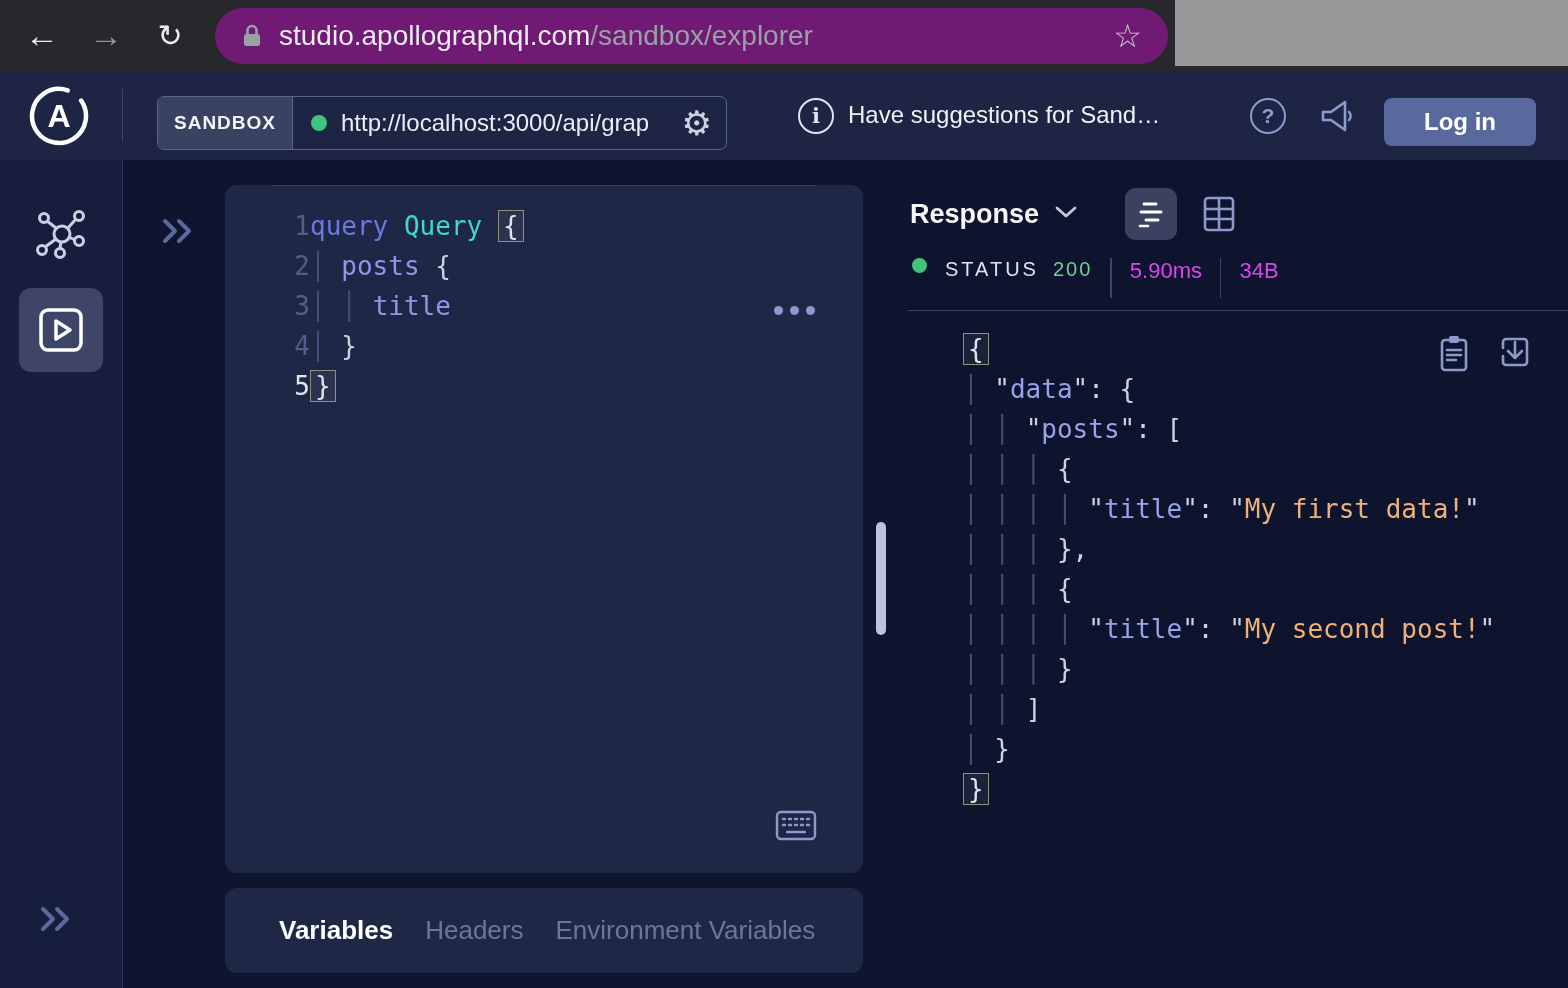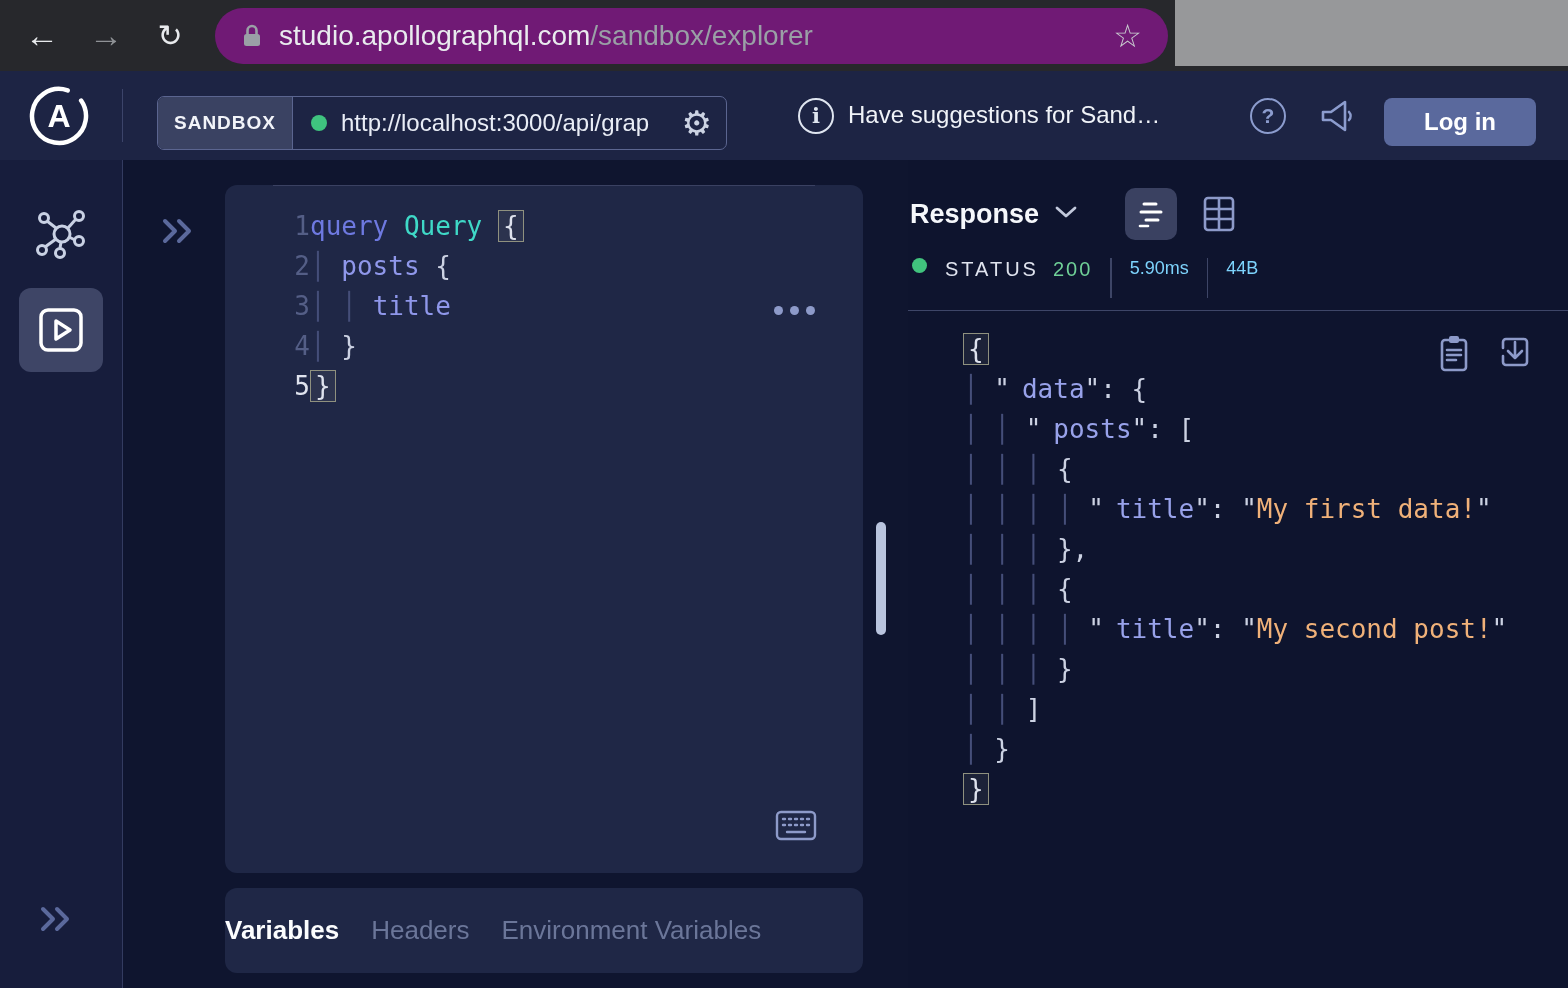--- a/index.html
+++ b/index.html
@@ -58,46 +58,46 @@
   .editor { padding-top:20px; position:relative; }
   .code-line { display:flex; height:40px; line-height:40px; font-family:"DejaVu Sans Mono", monospace; font-size:26px; white-space:pre; }
   .gutter-num { width:85px; text-align:right; color:#545e86; flex:none; }
   .gutter-num.active { color:#dfe3ee; }
   .code-text { }
   .json-view .code-text { margin-left:0; }
   .tok-kw { color:#6e79e0; }
   .tok-type { color:#3fd9c7; }
   .tok-field { color:#8f97ea; }
   .tok-pl { color:#ccd2e3; }
-  .tok-key { color:#98a2ea;margin-left:12px; }
+  .tok-key { color:#98a2ea; }
   .tok-str { color:#f0b179; }
   .tok-guide { color:#454e79; }
   .tok-match { color:#dfe3ee; border:1.5px solid #8f917f; background:rgba(200,205,180,0.08); padding:0 4px; }
   .more-dots { position:absolute; right:48px; top:121px; display:flex; gap:7px; }
   .more-dots i { width:9px; height:9px; border-radius:50%; background:#8d9ac9; }
   .kbd-ico { position:absolute; right:46px; bottom:28px; color:#8d9ac9; }
   
-  .tabs-panel { position:absolute; left:225px; top:728px; width:638px; height:85px; background:#1f2746; border-radius:12px; display:flex; align-items:center; gap:32px; }
+  .tabs-panel { position:absolute; left:225px; top:728px; width:638px; height:85px; background:#1f2746; border-radius:12px; display:flex; align-items:center; padding-left:54px; gap:32px; }
   .tab { font-size:26px; color:#6b7699; cursor:pointer; white-space:nowrap; }
   .tab.active { color:#fcfdfe; font-weight:bold; }
   
   .drag-handle { position:absolute; left:876px; top:362px; width:10px; height:113px; border-radius:5px; background:#b9c4de; cursor:row-resize; }
   
   .resp-panel { position:absolute; left:908px; top:0; width:660px; height:828px; background:#0e142e; }
   .resp-header { display:flex; align-items:center; padding:28px 0 0 2px; height:80px; }
   .resp-title { font-size:27px; font-weight:bold; color:#f5f7fb; }
   .resp-chevron { margin-left:14px; color:#c2c9dc; }
   .fmt-btn { margin-left:46px; width:52px; height:52px; border-radius:10px; background:#3a4161; display:flex; align-items:center; justify-content:center; cursor:pointer; }
   .table-btn { margin-left:24px; color:#8d9ac9; cursor:pointer; display:flex; align-items:center; }
   .status-row { display:flex; align-items:flex-start; margin-top:18px; height:40px; }
   .status-row .dot { width:15px; height:15px; border-radius:50%; background:#41c37e; margin-left:4px; }
   .status-label { font-size:20px; letter-spacing:3px; color:#dfe3ee; margin-left:18px; }
   .status-code { font-size:20px; color:#6fcf97; margin-left:14px; letter-spacing:2px; }
   .vdiv { width:1.5px; height:40px; background:#3d4566; margin:0 18px; }
-  .metric { font-size:18px; color:#7dd3fc; }
+  .metric { font-size:22px; color:#d946ef; }
   .resp-divider { height:1px; background:#3e4668; margin-top:12px; }
   .json-view { position:relative; padding:18px 0 0 55px; }
   .resp-tools { position:absolute; right:36px; top:174px; display:flex; gap:28px; color:#8d9ac9; }
 </style>
 </head>
 <body>
 
 <div class="screen">
 
   <div class="chrome">
@@ -245,21 +245,21 @@
         </div>
       </div>
 
       <div class="status-row">
         <div class="dot"></div>
         <div class="status-label">STATUS</div>
         <div class="status-code">200</div>
         <div class="vdiv"></div>
         <div class="metric">5.90ms</div>
         <div class="vdiv"></div>
-        <div class="metric">44B</div>
+        <div class="metric">34B</div>
       </div>
 
       <div class="resp-divider"></div>
 
       <div class="json-view">
           <div class="code-line"><span class="code-text"><span class="tok-match">{</span></span></div>
           <div class="code-line"><span class="code-text"><span class="tok-guide">│ </span><span class="tok-pl">"</span><span class="tok-key">data</span><span class="tok-pl">": {</span></span></div>
           <div class="code-line"><span class="code-text"><span class="tok-guide">│ │ </span><span class="tok-pl">"</span><span class="tok-key">posts</span><span class="tok-pl">": [</span></span></div>
           <div class="code-line"><span class="code-text"><span class="tok-guide">│ │ │ </span><span class="tok-pl">{</span></span></div>
           <div class="code-line"><span class="code-text"><span class="tok-guide">│ │ │ │ </span><span class="tok-pl">"</span><span class="tok-key">title</span><span class="tok-pl">": "</span><span class="tok-str">My first data!</span><span class="tok-pl">"</span></span></div>

